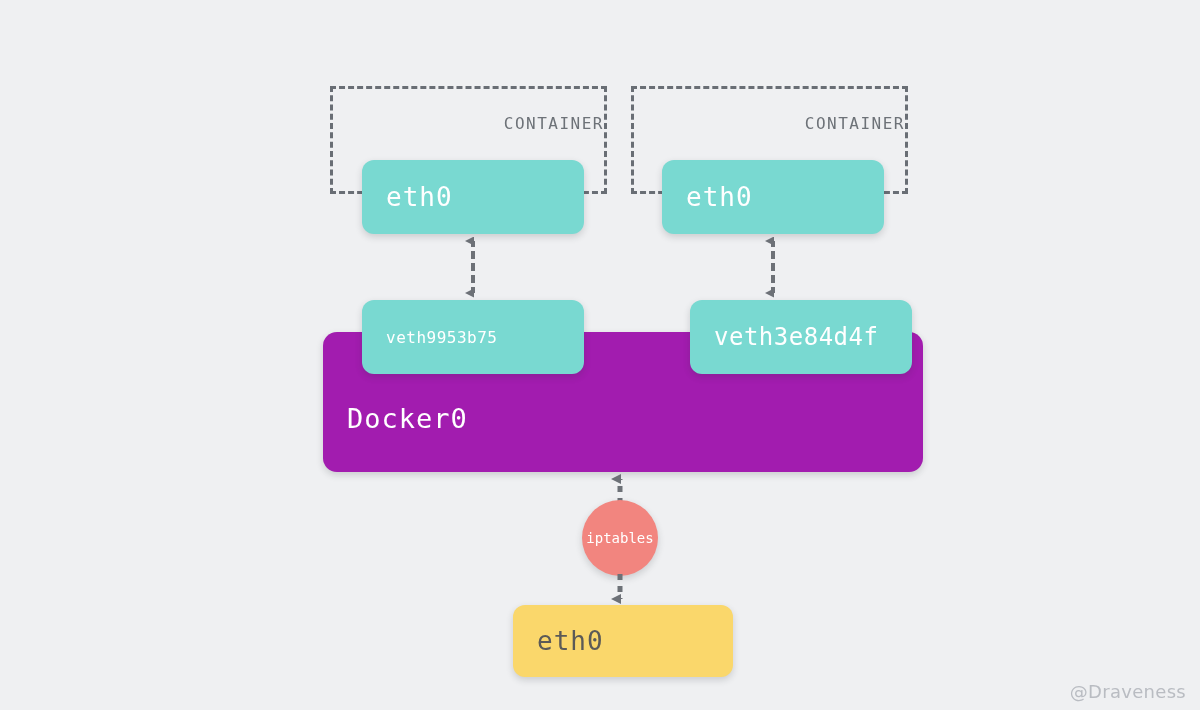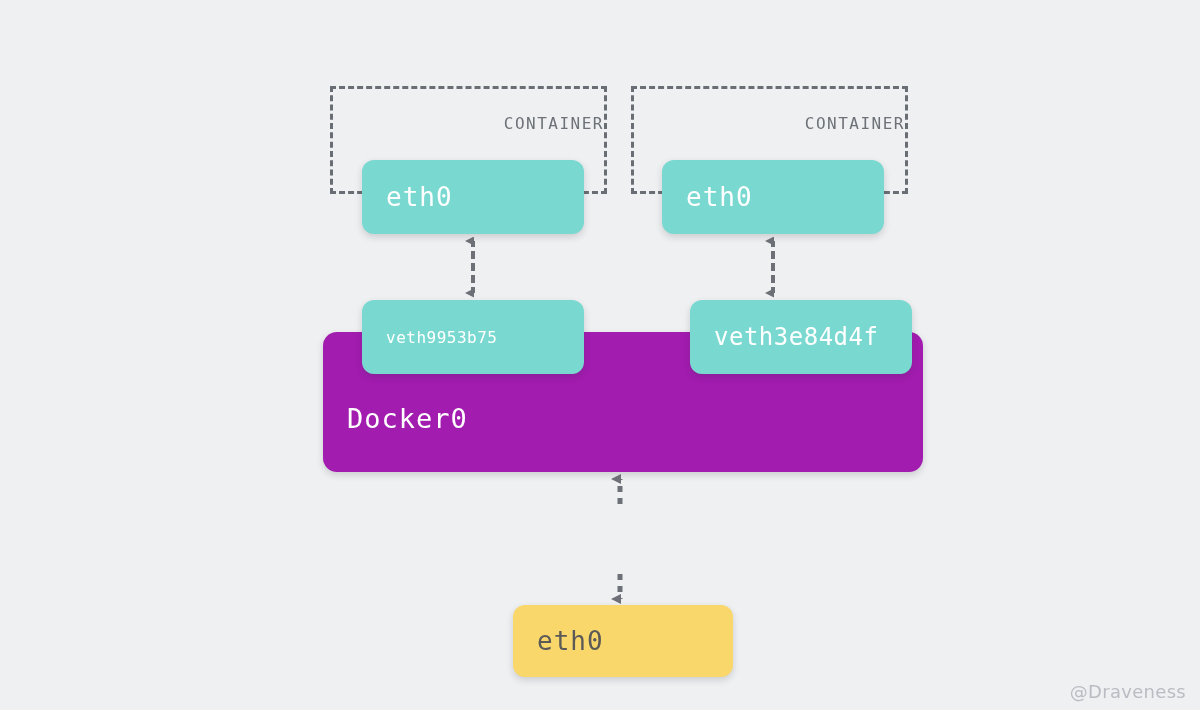--- a/index.html
+++ b/index.html
@@ -177,20 +177,23 @@
     <svg width="20" height="40" viewBox="0 0 20 40">
       <defs>
         <marker id="arrUp3" markerWidth="10" markerHeight="10" refX="5" refY="9" orient="auto" markerUnits="userSpaceOnUse">
           <path d="M5 0 L10 10 L0 10 Z" fill="#6d7177"></path>
         </marker>
       </defs>
       <line x1="10" y1="36" x2="10" y2="11" stroke="#6d7177" stroke-width="5" stroke-dasharray="6,6" marker-end="url(#arrUp3)"></line>
     </svg>
   </div>
 
+  <div class="circle-node" style="left:582px; top:500px; width:76px; height:76px;">
+    <span class="node-label">iptables</span>
+  </div>
 
   <div class="connector" style="left:610px; top:572px; width:20px; height:38px;">
     <svg width="20" height="38" viewBox="0 0 20 38">
       <defs>
         <marker id="arrDown4" markerWidth="10" markerHeight="10" refX="5" refY="1" orient="auto" markerUnits="userSpaceOnUse">
           <path d="M5 10 L0 0 L10 0 Z" fill="#6d7177"></path>
         </marker>
       </defs>
       <line x1="10" y1="2" x2="10" y2="27" stroke="#6d7177" stroke-width="5" stroke-dasharray="6,6" marker-end="url(#arrDown4)"></line>
     </svg>

